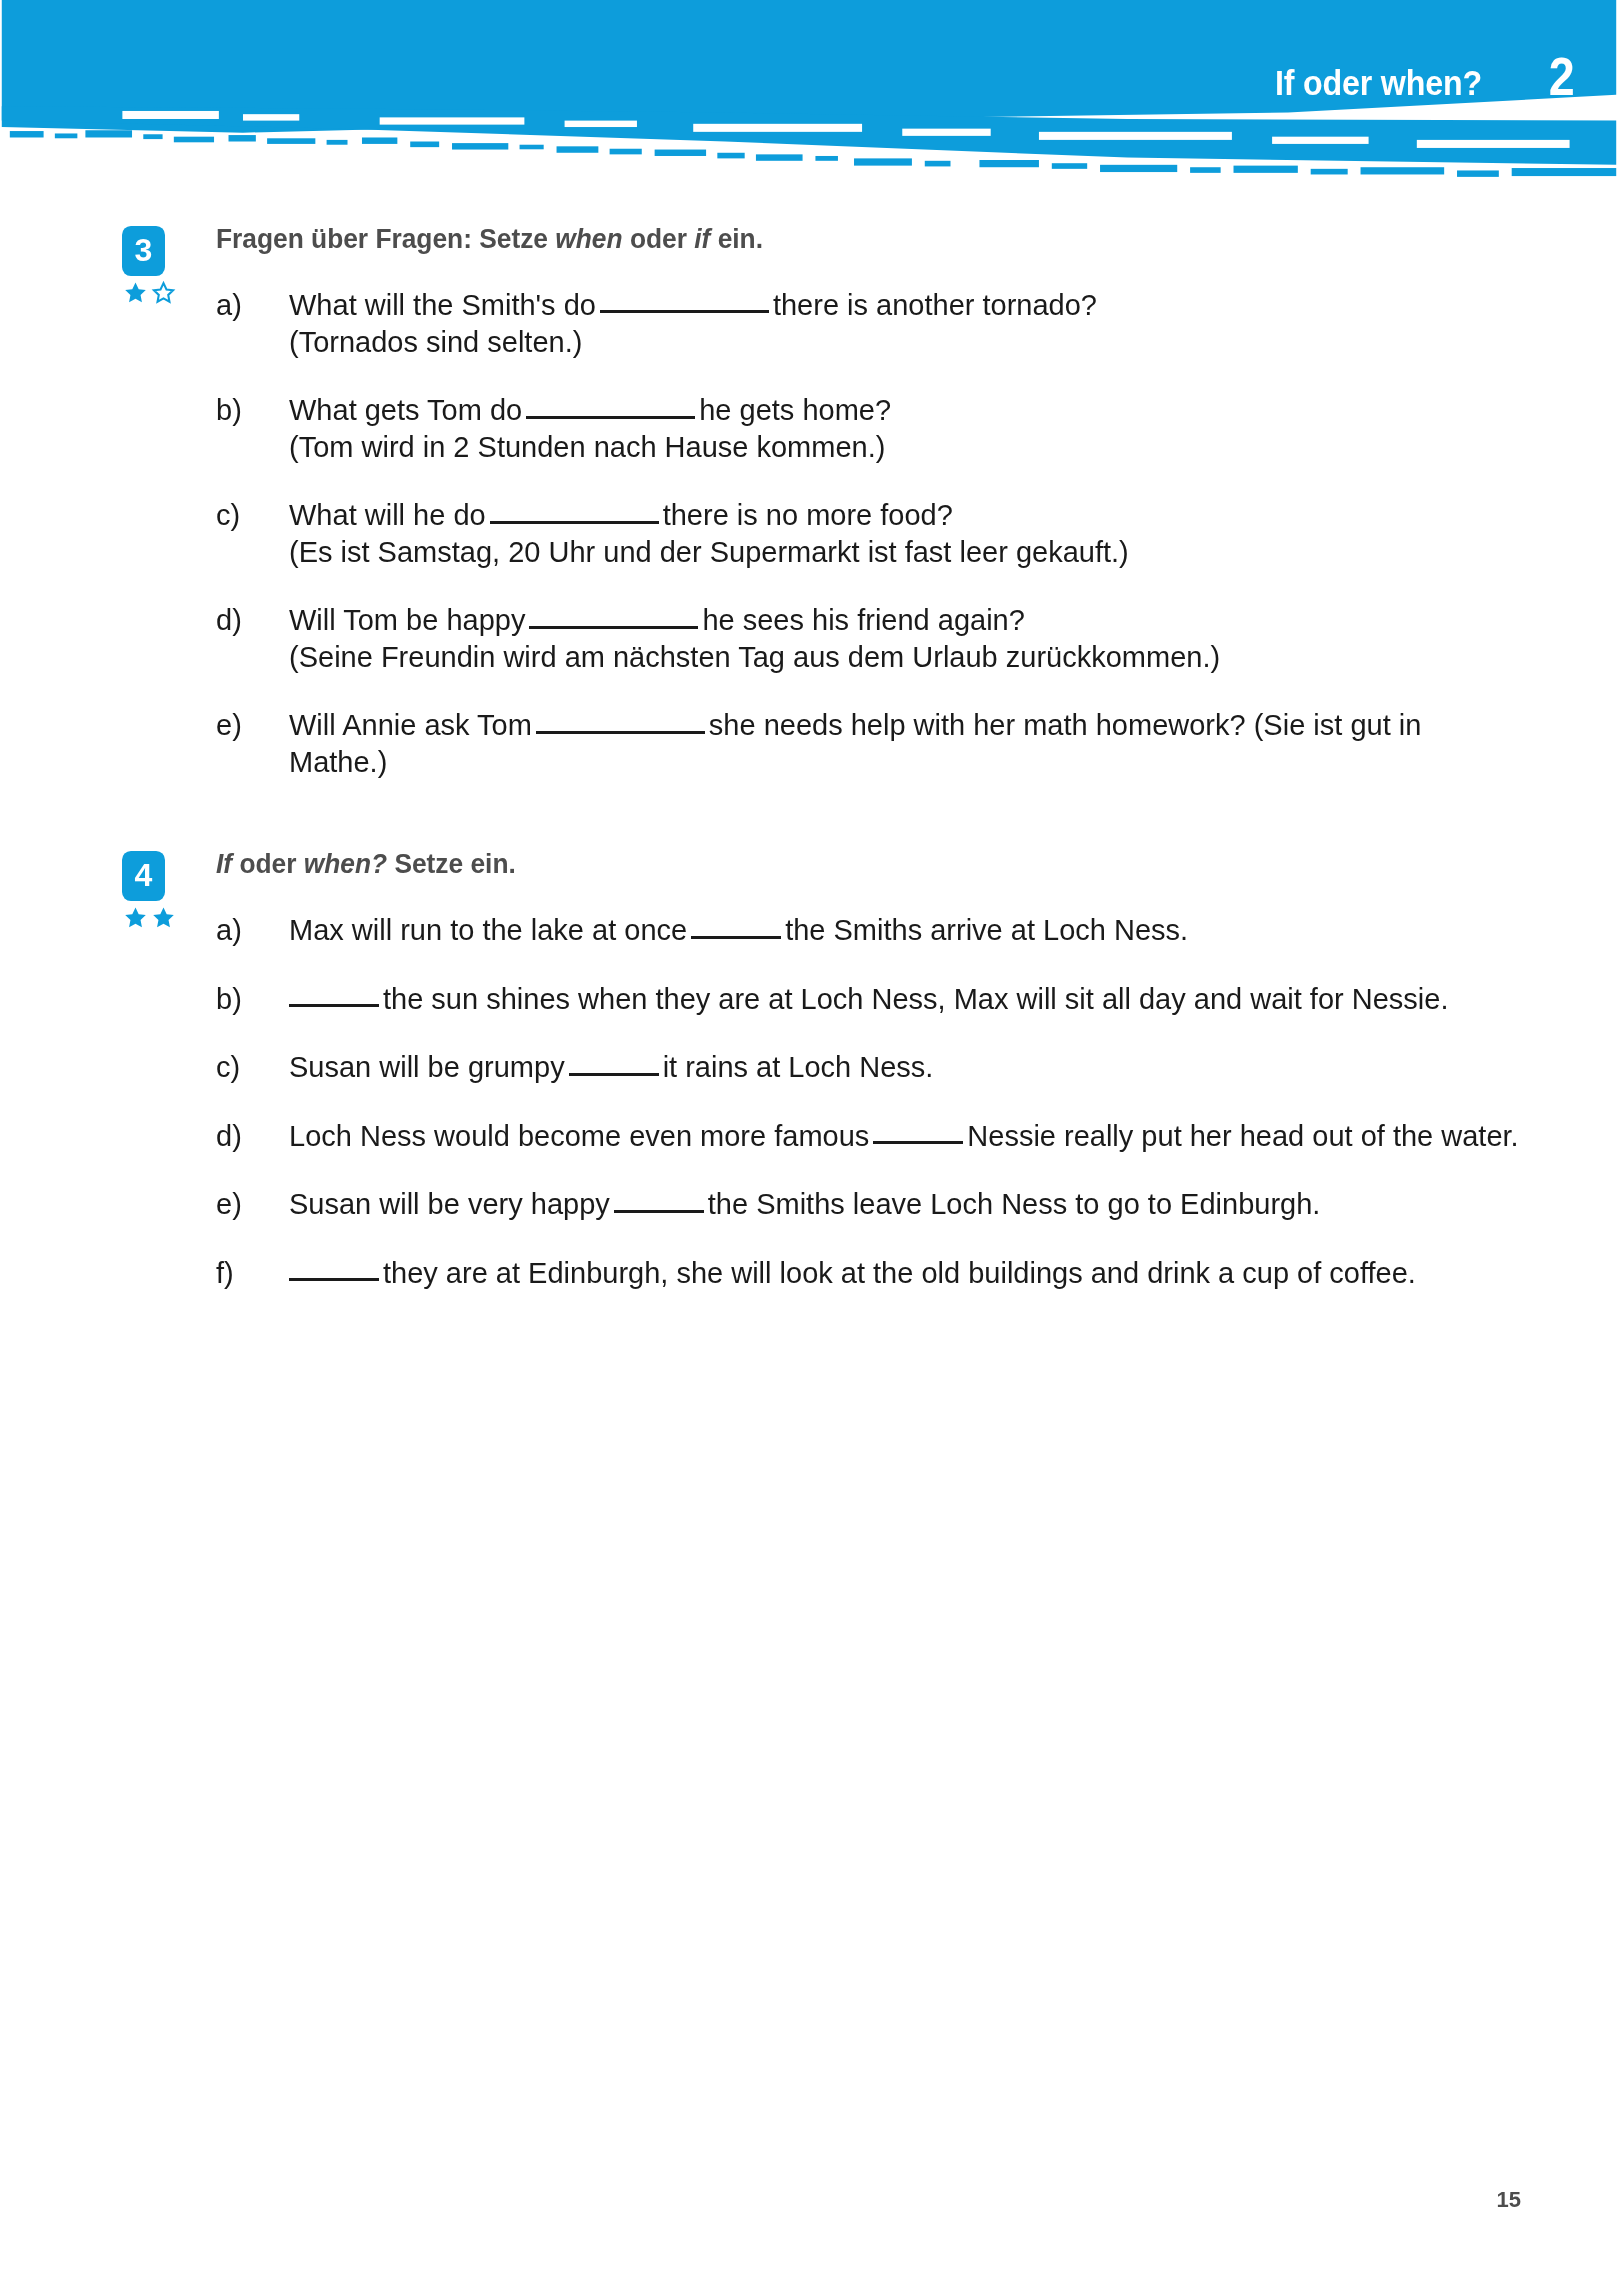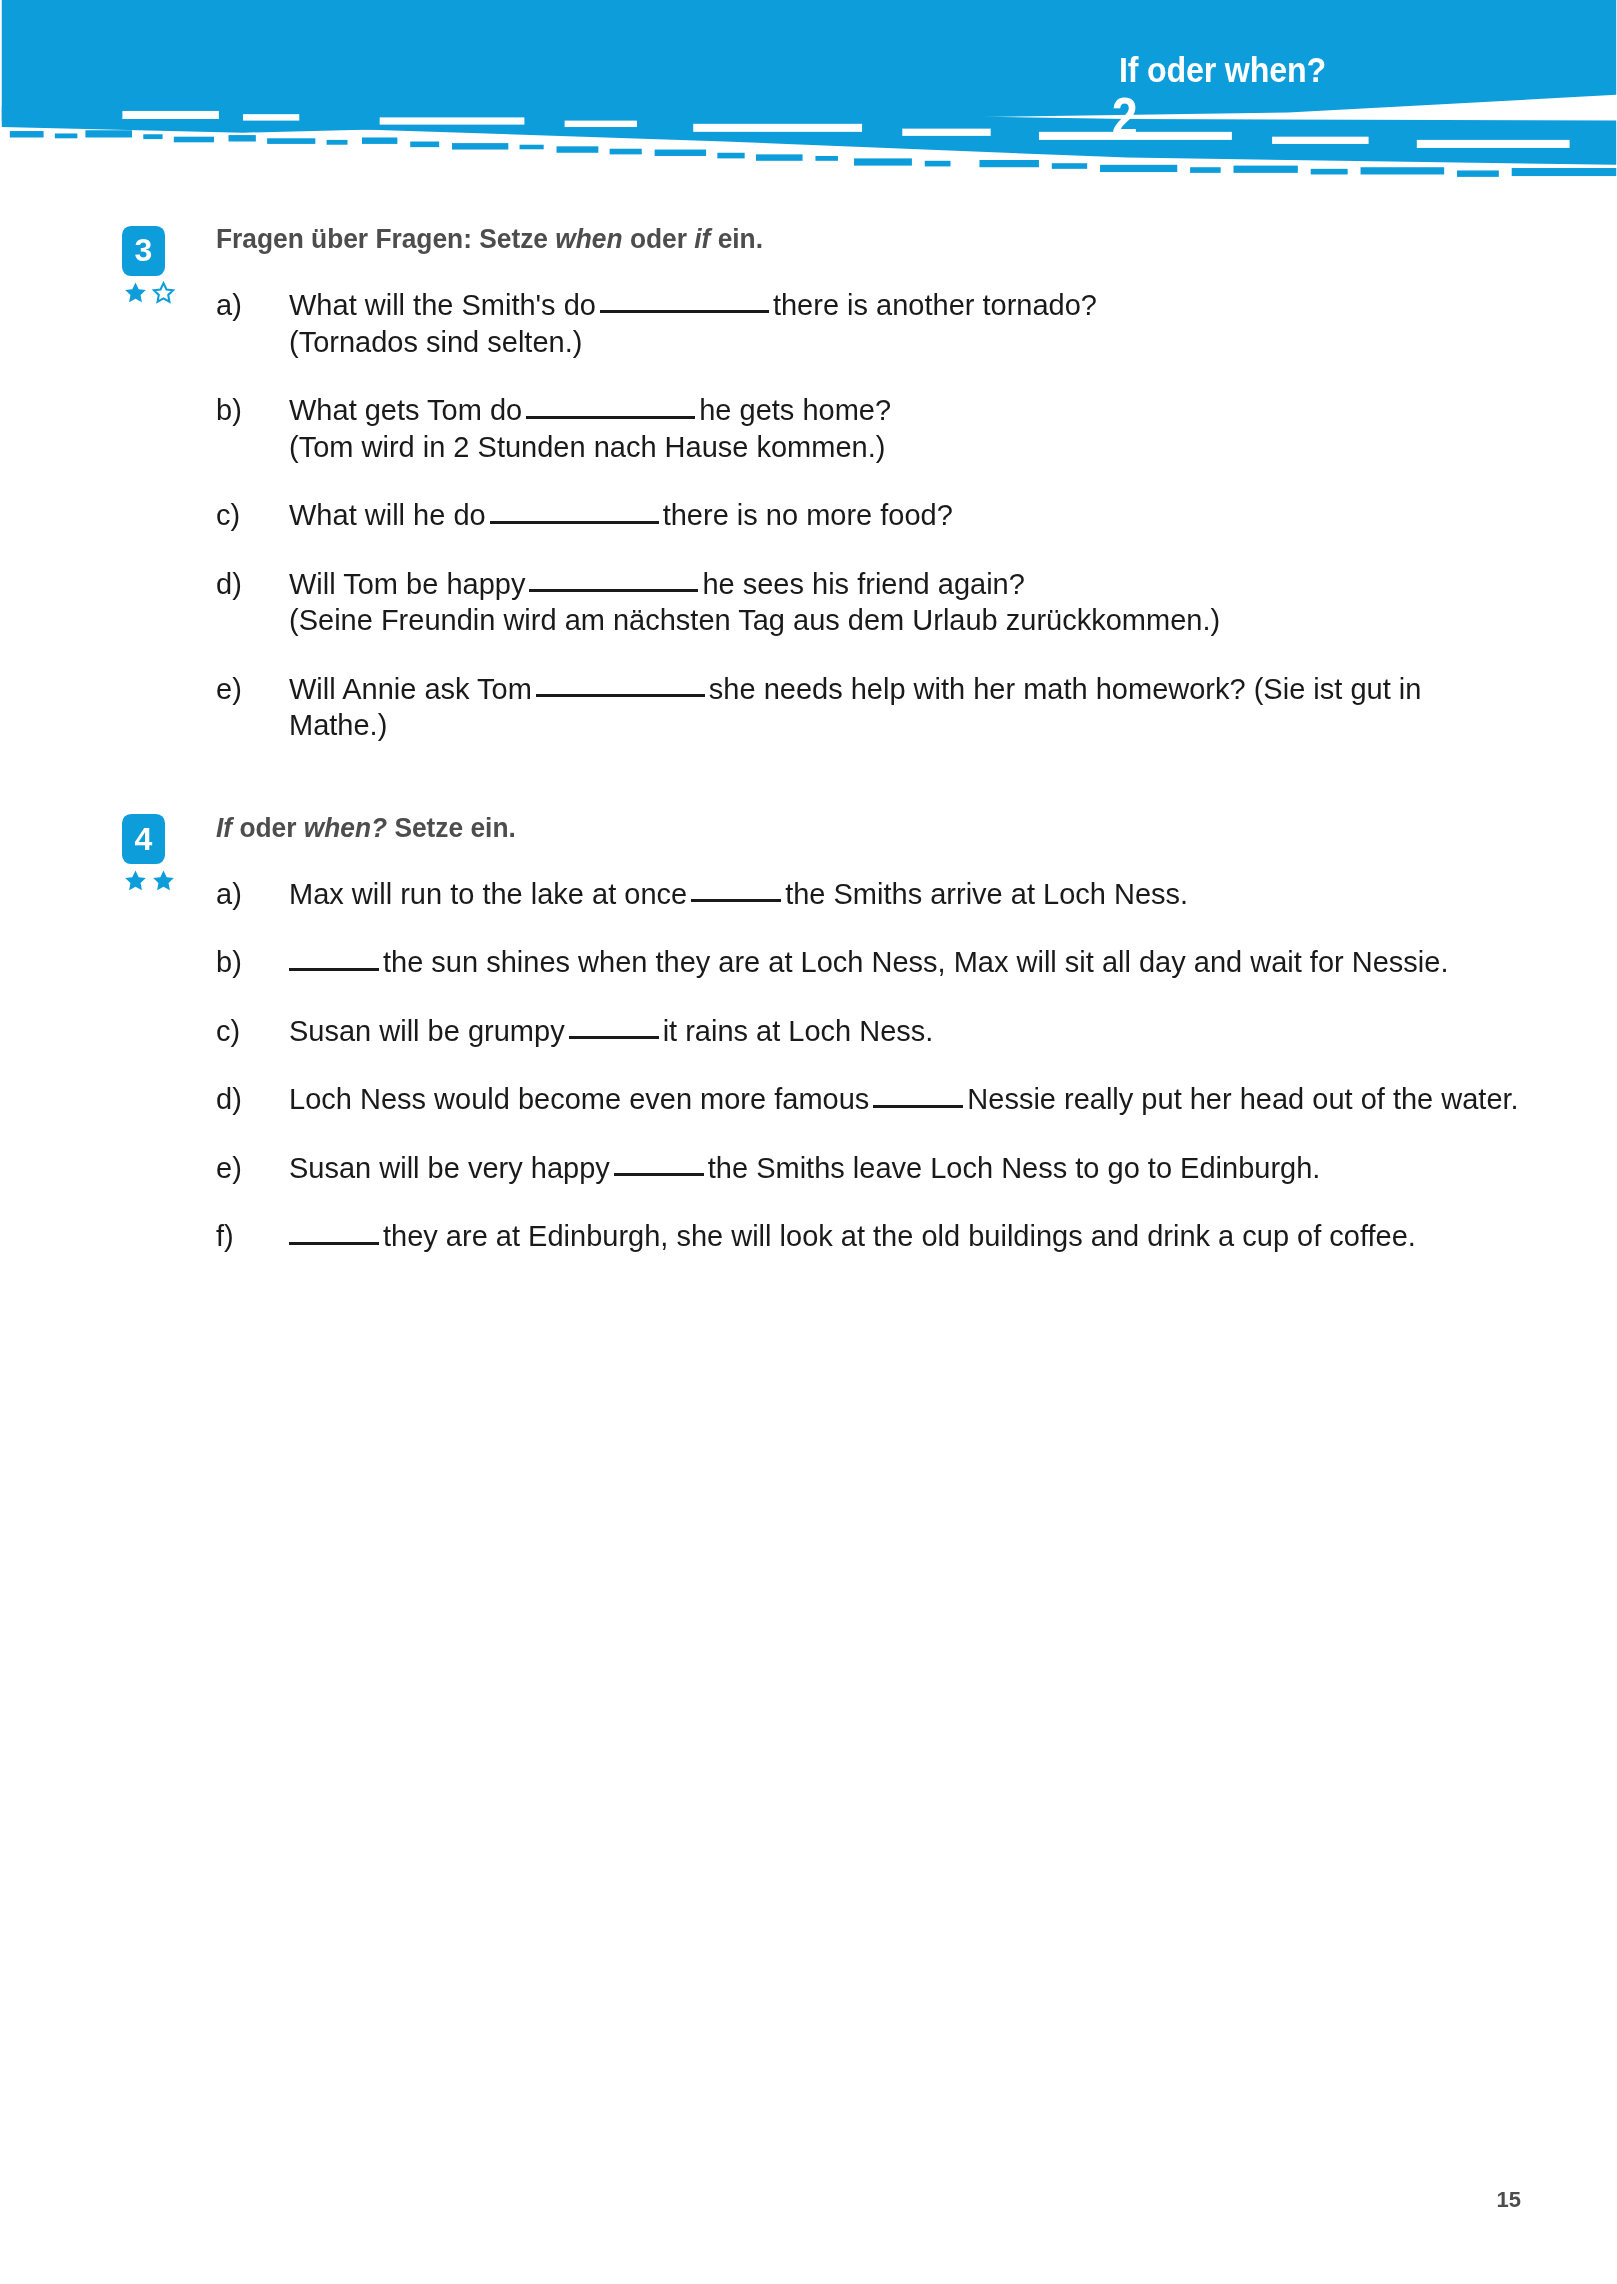--- a/index.html
+++ b/index.html
@@ -34,21 +34,20 @@
   .header-text-wrap {
     position: absolute;
     top: 50px;
     right: 0;
     width: 564px;
     display: flex;
     align-items: baseline;
     justify-content: flex-end;
     padding-right: 42px;
     box-sizing: border-box;
-    flex-direction: column;
   }
   .header-title {
     color: #ffffff;
     font-size: 35px;
     font-weight: bold;
     letter-spacing: -0.2px;
     transform: scaleX(0.92);
     transform-origin: right baseline;
     white-space: nowrap;
   }
@@ -259,21 +258,21 @@
       <div class="ex-item">
         <span class="ex-item-label">a)</span>
         <span class="ex-item-body"><span>What will the Smith's do</span><span class="blank blank--long"></span><span>there is another tornado?</span><span class="ex-item-hint">(Tornados sind selten.)</span></span>
       </div>
       <div class="ex-item">
         <span class="ex-item-label">b)</span>
         <span class="ex-item-body"><span>What gets Tom do</span><span class="blank blank--long"></span><span>he gets home?</span><span class="ex-item-hint">(Tom wird in 2 Stunden nach Hause kommen.)</span></span>
       </div>
       <div class="ex-item">
         <span class="ex-item-label">c)</span>
-        <span class="ex-item-body"><span>What will he do</span><span class="blank blank--long"></span><span>there is no more food?</span></span>
+        <span class="ex-item-body"><span>What will he do</span><span class="blank blank--long"></span><span>there is no more food?</span><span class="ex-item-hint">(Es ist Samstag, 20 Uhr und der Supermarkt ist fast leer gekauft.)</span></span>
       </div>
       <div class="ex-item">
         <span class="ex-item-label">d)</span>
         <span class="ex-item-body"><span>Will Tom be happy</span><span class="blank blank--long"></span><span>he sees his friend again?</span><span class="ex-item-hint">(Seine Freundin wird am nächsten Tag aus dem Urlaub zurückkommen.)</span></span>
       </div>
       <div class="ex-item">
         <span class="ex-item-label">e)</span>
         <span class="ex-item-body"><span>Will Annie ask Tom</span><span class="blank blank--long"></span><span>she needs help with her math homework? (Sie ist gut in Mathe.)</span></span>
       </div>
     </div>

